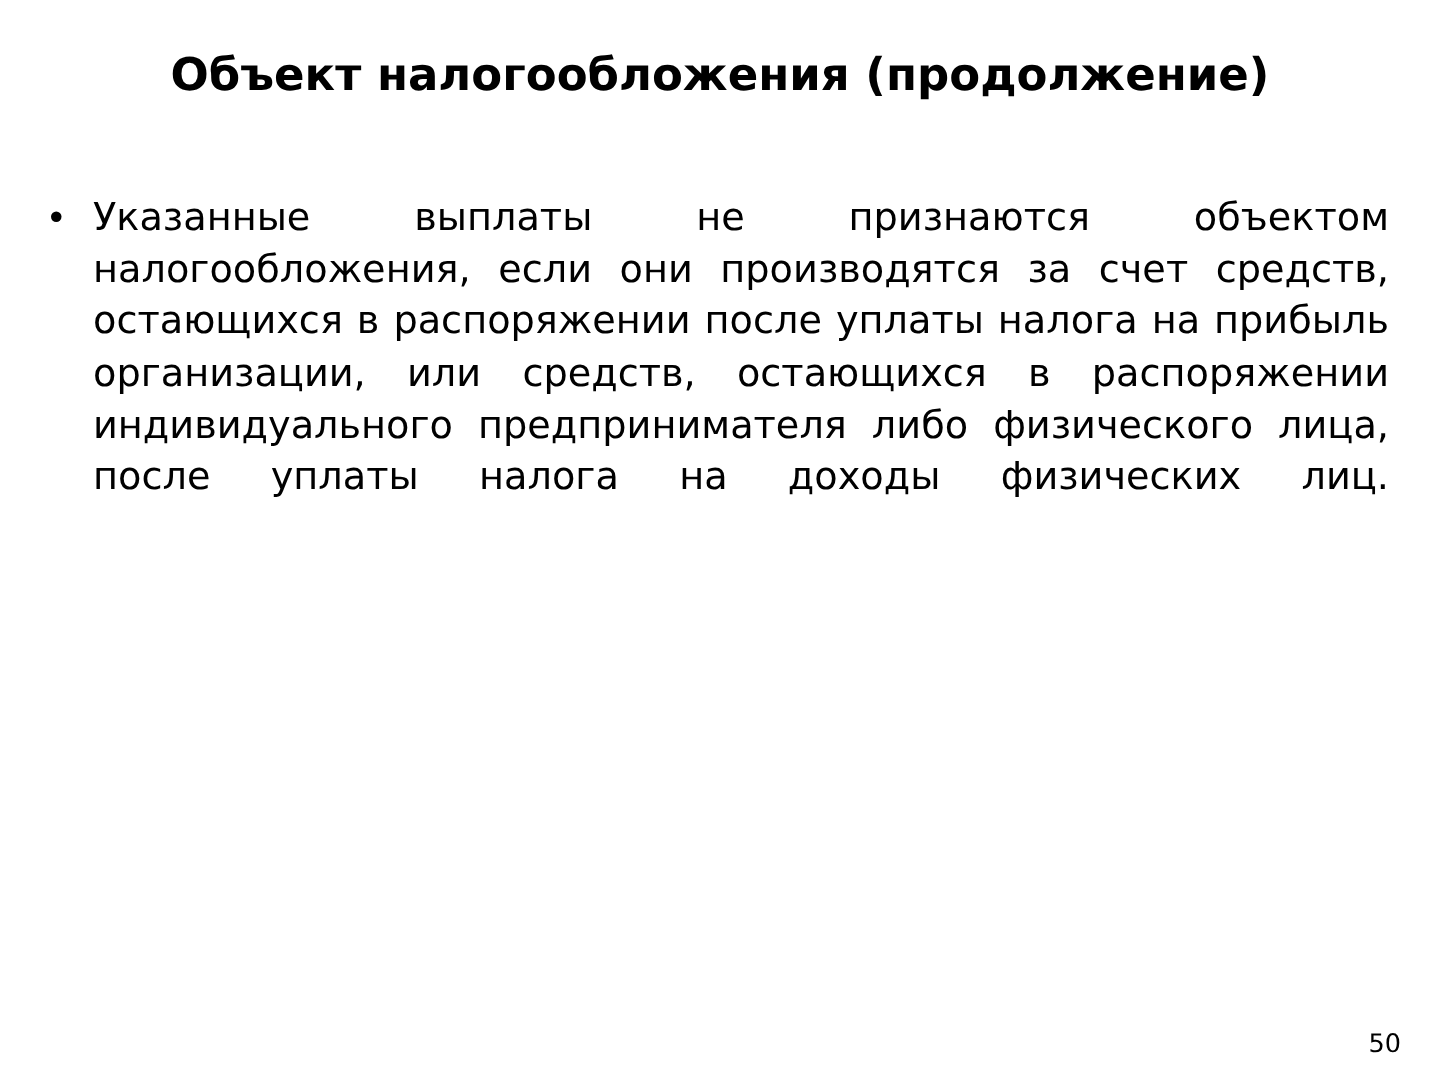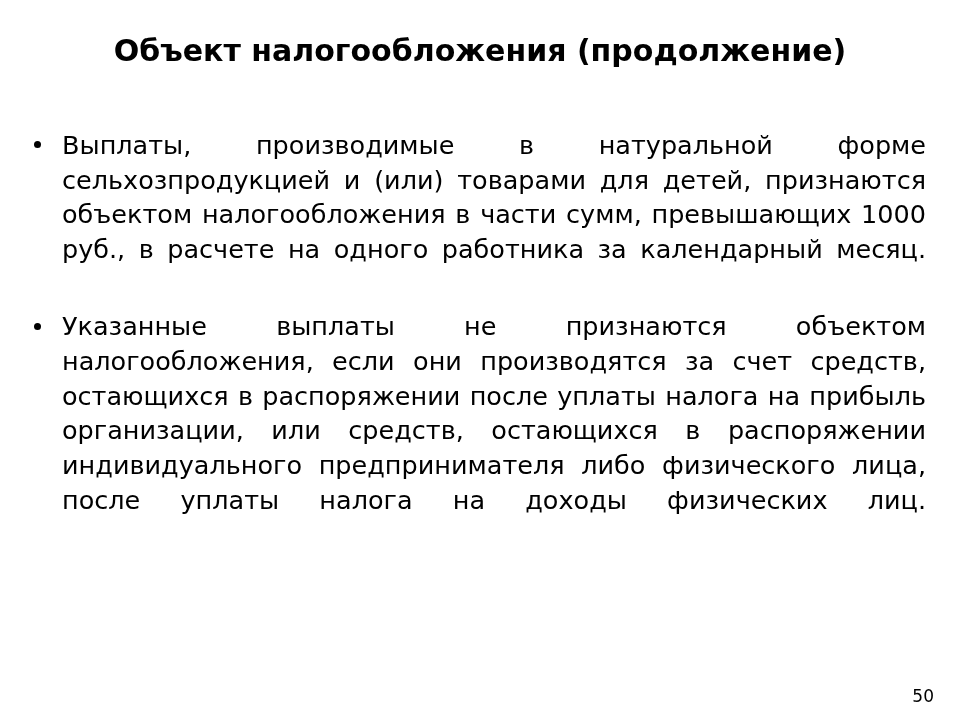--- a/index.html
+++ b/index.html
@@ -82,24 +82,20 @@
 </style>
 </head>
 <body>
 
 <div class="slide">
 
   <div class="slide-title">Объект налогообложения (продолжение)</div>
 
   <div class="content">
 
-    <div class="bullet-item">
-      <span class="bullet-dot"></span>
-      <span class="bullet-text">Выплаты, производимые в натуральной форме сельхозпродукцией и (или) товарами для детей, признаются объектом налогообложения в части сумм, превышающих 1000 руб., в расчете на одного работника за календарный месяц.</span>
-    </div>
 
     <div class="bullet-item">
       <span class="bullet-dot"></span>
       <span class="bullet-text">Указанные выплаты не признаются объектом налогообложения, если они производятся за счет средств, остающихся в распоряжении после уплаты налога на прибыль организации, или средств, остающихся в распоряжении индивидуального предпринимателя либо физического лица, после уплаты налога на доходы физических лиц.</span>
     </div>
 
   </div>
 
   <div class="page-number">50</div>
 

